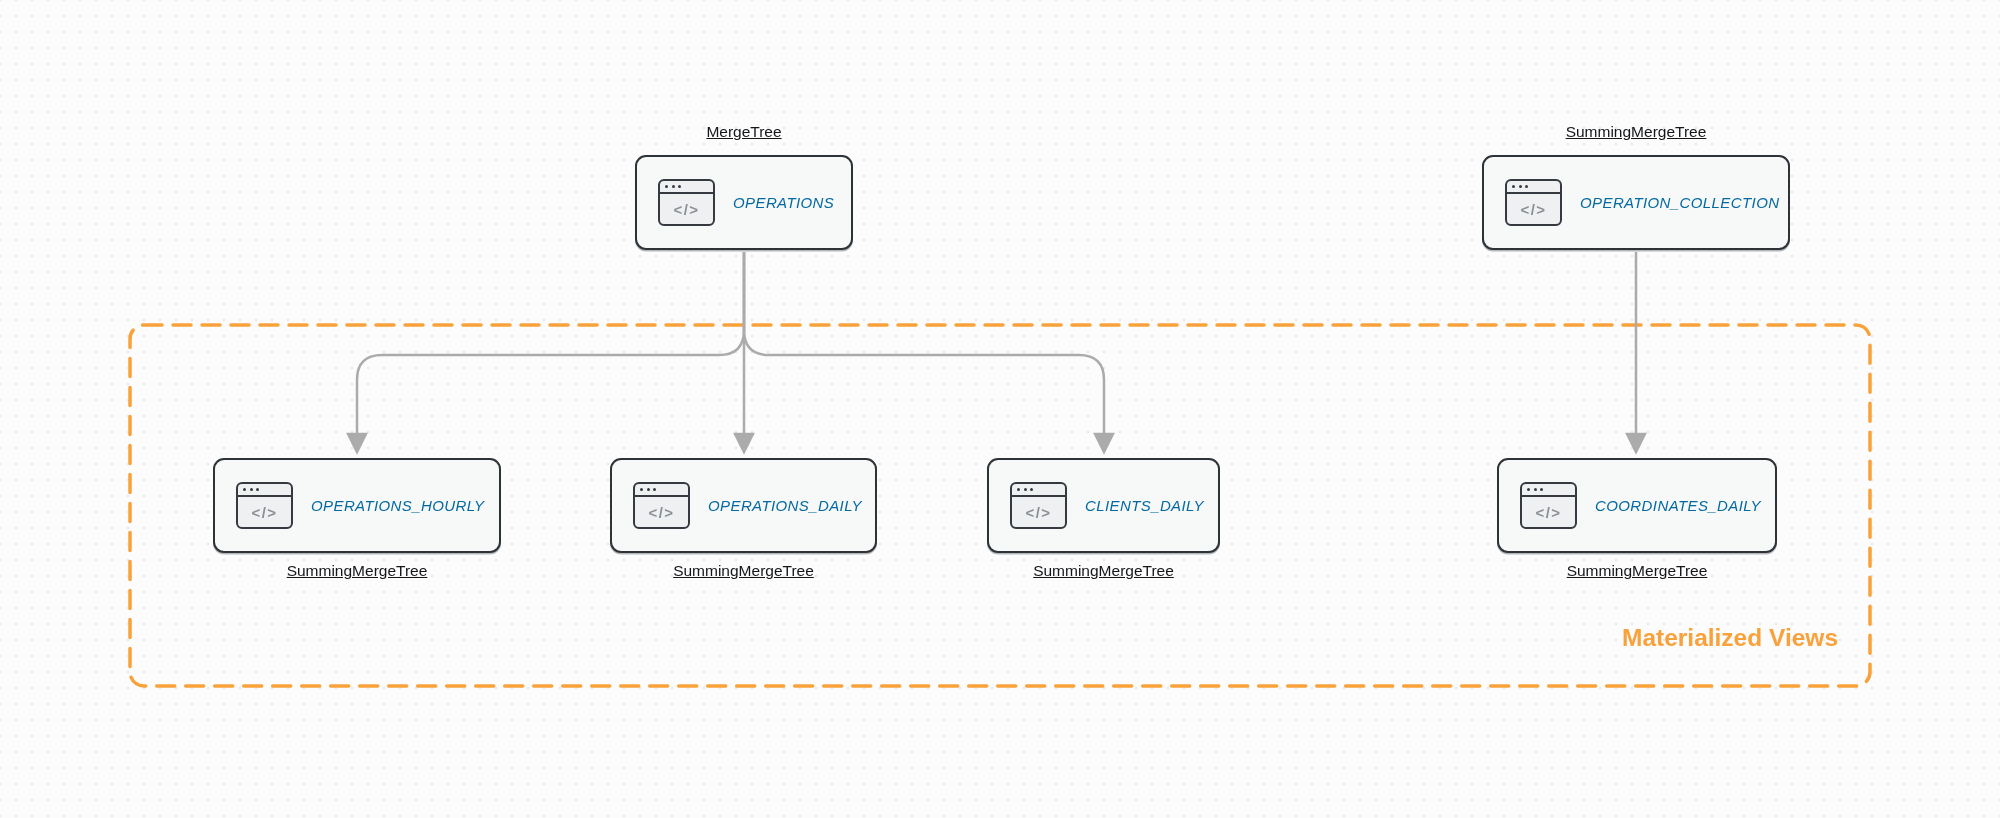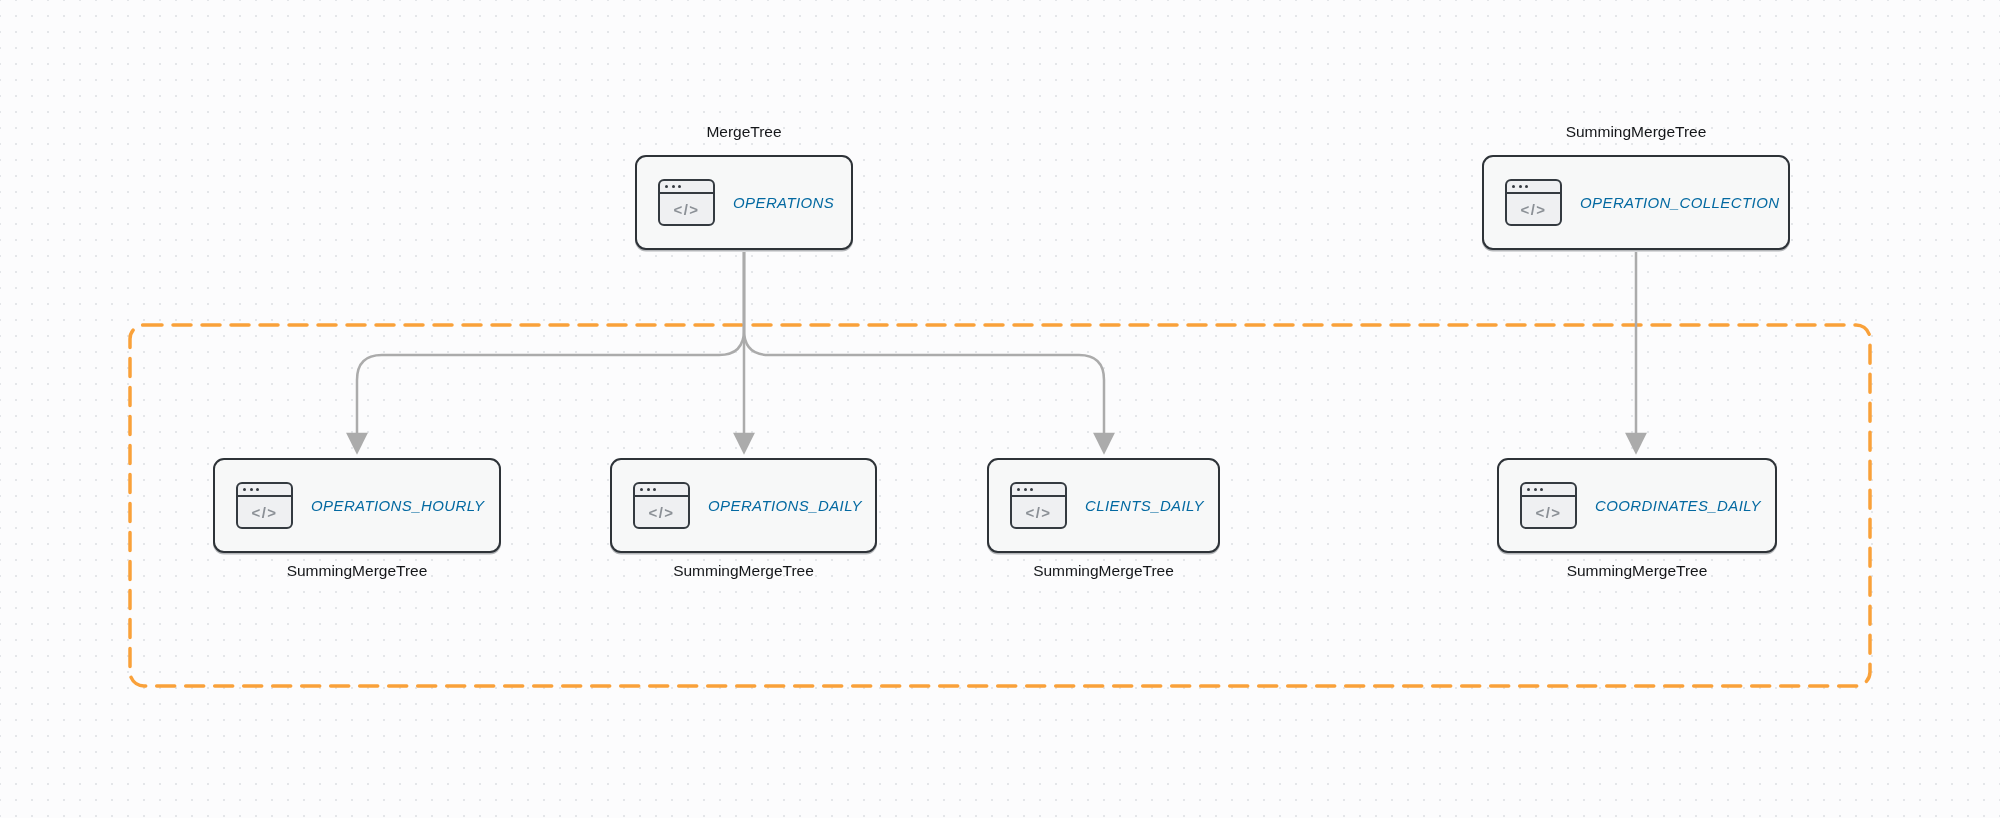--- a/index.html
+++ b/index.html
@@ -80,20 +80,21 @@
     font-weight: bold;
     letter-spacing: 1.5px;
   }
   .engine-label {
     position: absolute;
     height: 20px;
     text-align: center;
     font-size: 15.5px;
     color: #141619;
     white-space: nowrap;
+    text-decoration: underline;
   }
   .group-label {
     position: absolute;
     left: 1595px;
     top: 624px;
     width: 270px;
     text-align: center;
     font-size: 24.5px;
     font-weight: 600;
     color: #f9a13a;
@@ -193,14 +194,15 @@
       <div class="icon-body">&lt;/&gt;</div>
     </div>
     <div class="node-label">COORDINATES_DAILY</div>
   </div>
 
   <div class="engine-label" style="left:213px; top:562px; width:288px">SummingMergeTree</div>
   <div class="engine-label" style="left:610px; top:562px; width:267px">SummingMergeTree</div>
   <div class="engine-label" style="left:987px; top:562px; width:233px">SummingMergeTree</div>
   <div class="engine-label" style="left:1497px; top:562px; width:280px">SummingMergeTree</div>
 
+  <div class="group-label">Materialized Views</div>
 
 </div>
 
 </body></html>

